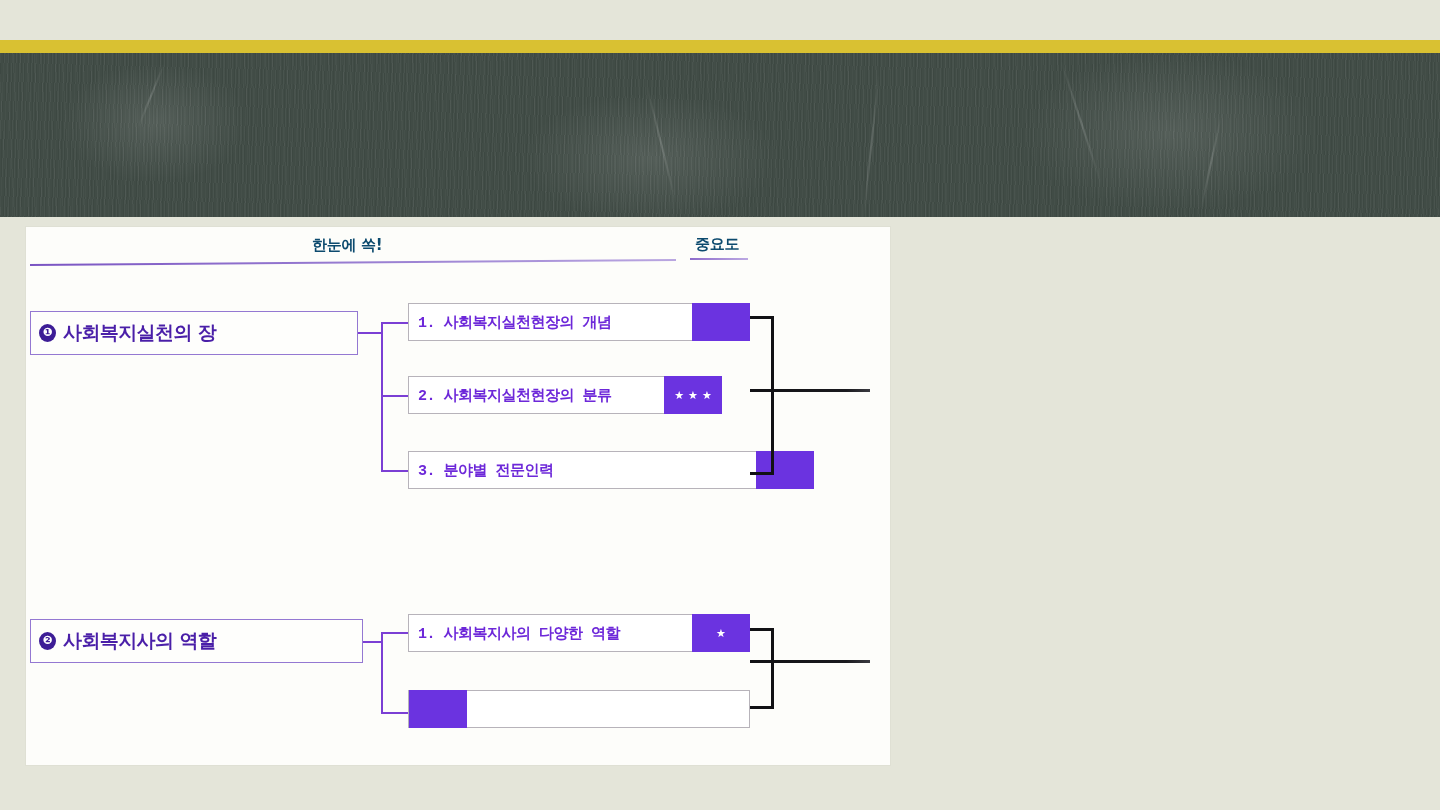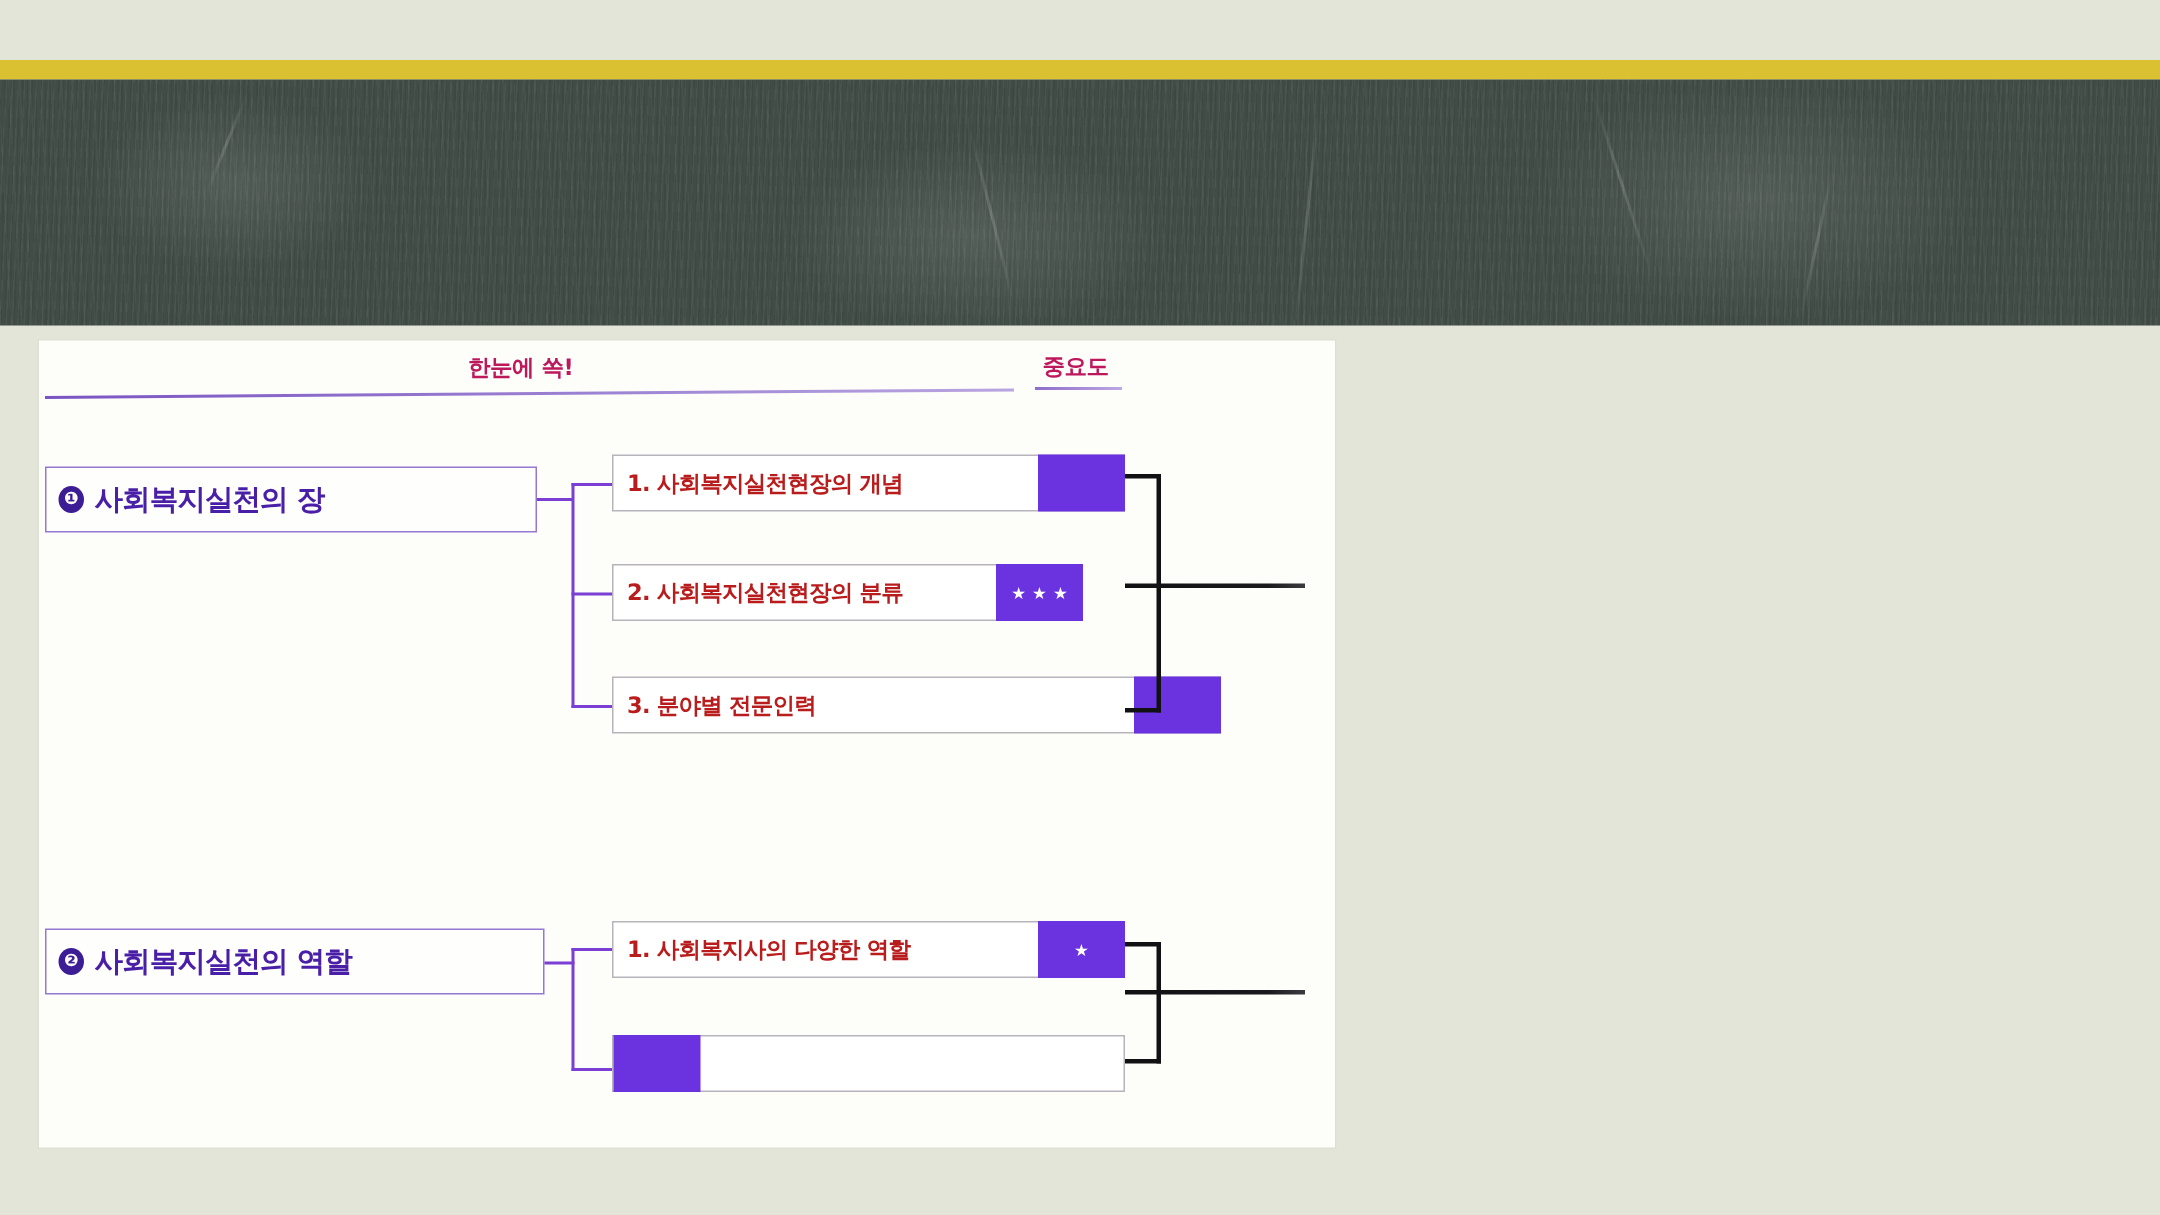--- a/index.html
+++ b/index.html
@@ -57,21 +57,21 @@
     position: absolute;
     left: 26px; top: 227px;
     width: 864px; height: 538px;
     background: #FDFDFA;
     box-shadow: 0 0 0 1px rgba(0,0,0,0.02);
   }
 
   
   .cap {
     position: absolute;
-    color: #be185d;
+    color: #0c4a6e;
     font-size: 15px;
     font-weight: 700;
     letter-spacing: -0.3px;
     white-space: nowrap;
   }
   .cap-glance { left: 286px; top: 9px; }
   .cap-imp    { left: 669px; top: 8px; }
 
   .rule-long {
     position: absolute;
@@ -129,25 +129,26 @@
     border: 1px solid #B7B3BA;
     background: #FFFFFF;
     display: flex;
     align-items: stretch;
   }
   .row-title {
     flex: 1 1 auto;
     display: flex;
     align-items: center;
     padding-left: 9px;
-    color: #b91c1c;
+    color: #6d28d9;
     font-size: 15px;
     font-weight: 600;
     letter-spacing: -0.5px;
     white-space: nowrap;
+    font-family: Liberation Mono, monospace;
   }
   .row-stars {
     flex: 0 0 58px;
     background: #6B33E0;
     display: flex;
     align-items: center;
     justify-content: center;
     gap: 4px;
     margin: -1px -1px -1px 0;
     box-sizing: content-box;
@@ -234,21 +235,21 @@
       <div class="row-stars"></div>
     </div>
 
     <div class="bk-h" style="left:724px; top:89px; width:24px;"></div>
     <div class="bk-v" style="left:745px; top:89px; height:159px;"></div>
     <div class="bk-h" style="left:724px; top:245px; width:24px;"></div>
     <div class="bk-h taper" style="left:724px; top:162px; width:120px;"></div>
 
     <div class="sec-box" style="left:4px; top:392px; width:333px; height:44px;">
       <span class="sec-num">❷</span>
-      <span class="sec-label">사회복지실천의 역할</span>
+      <span class="sec-label">사회복지사의 역할</span>
     </div>
 
     <div class="pc-h" style="left:337px; top:414px; width:20px;"></div>
     <div class="pc-v" style="left:355px; top:405px; height:82px;"></div>
     <div class="pc-h" style="left:355px; top:405px; width:28px;"></div>
     <div class="pc-h" style="left:355px; top:485px; width:28px;"></div>
 
     <div class="row" style="left:382px; top:387px; width:342px;justify-content:flex-end;">
       <div class="row-title">1. 사회복지사의 다양한 역할</div>
       <div class="row-stars">

